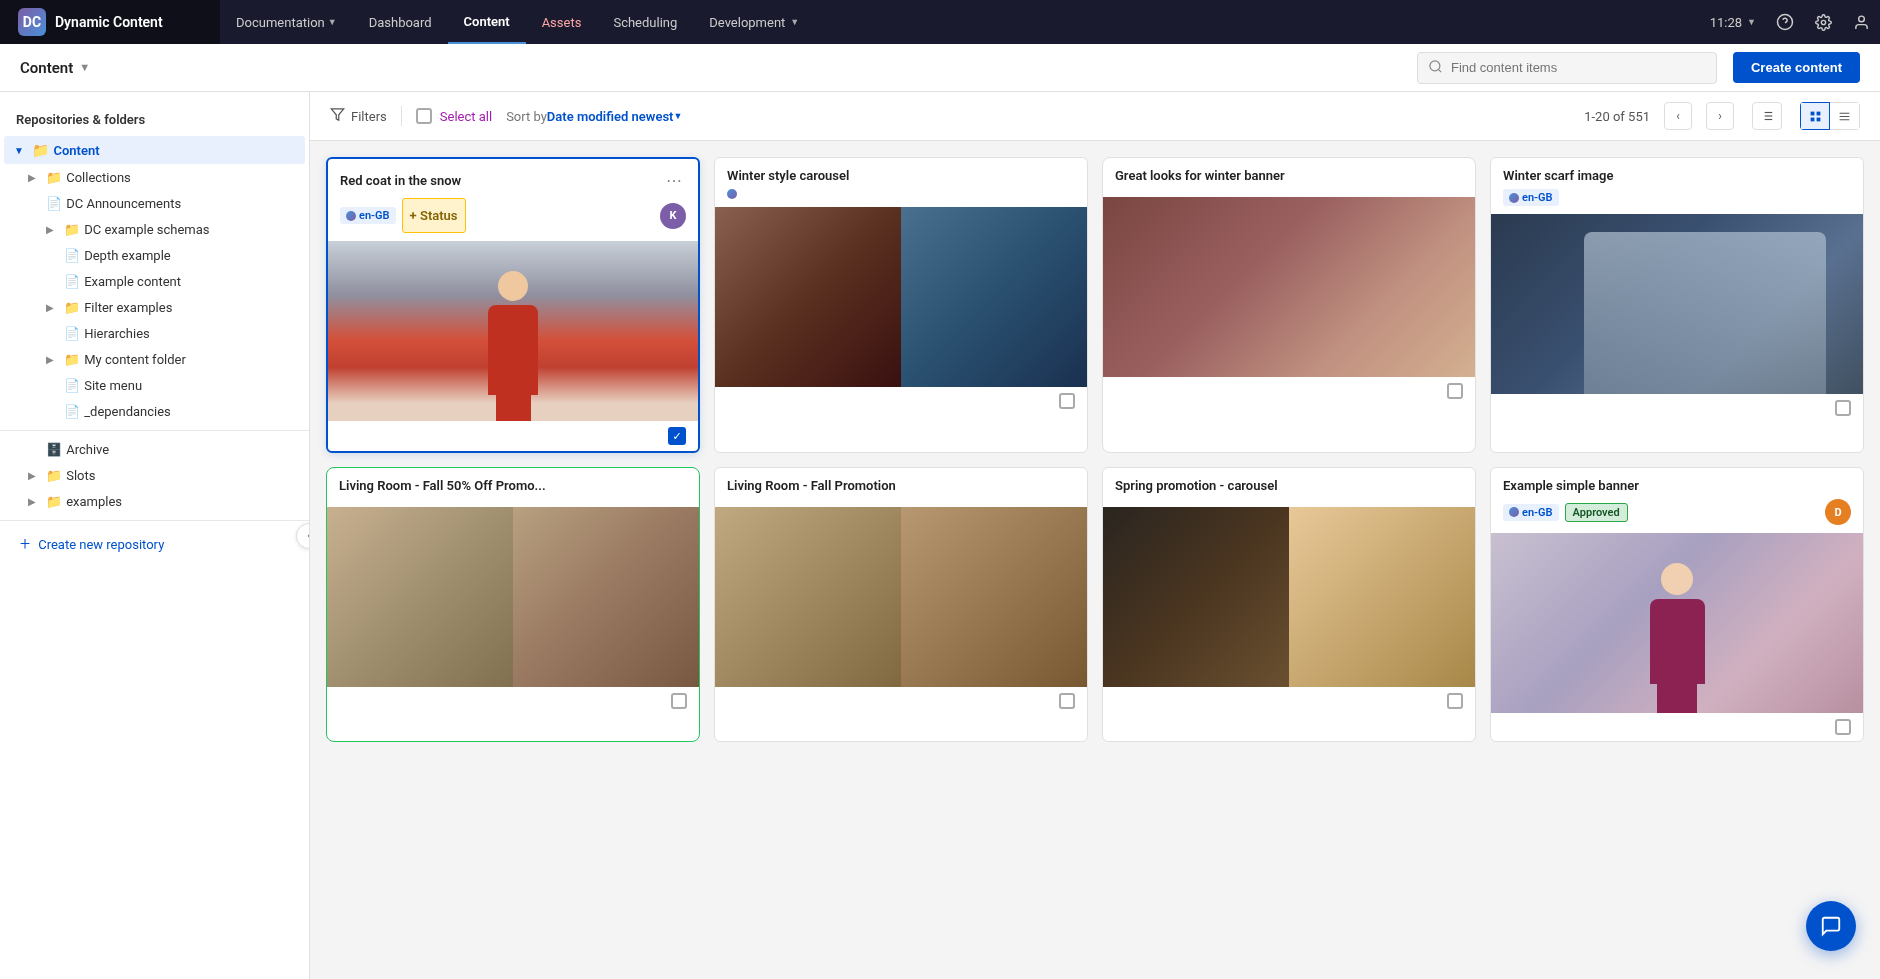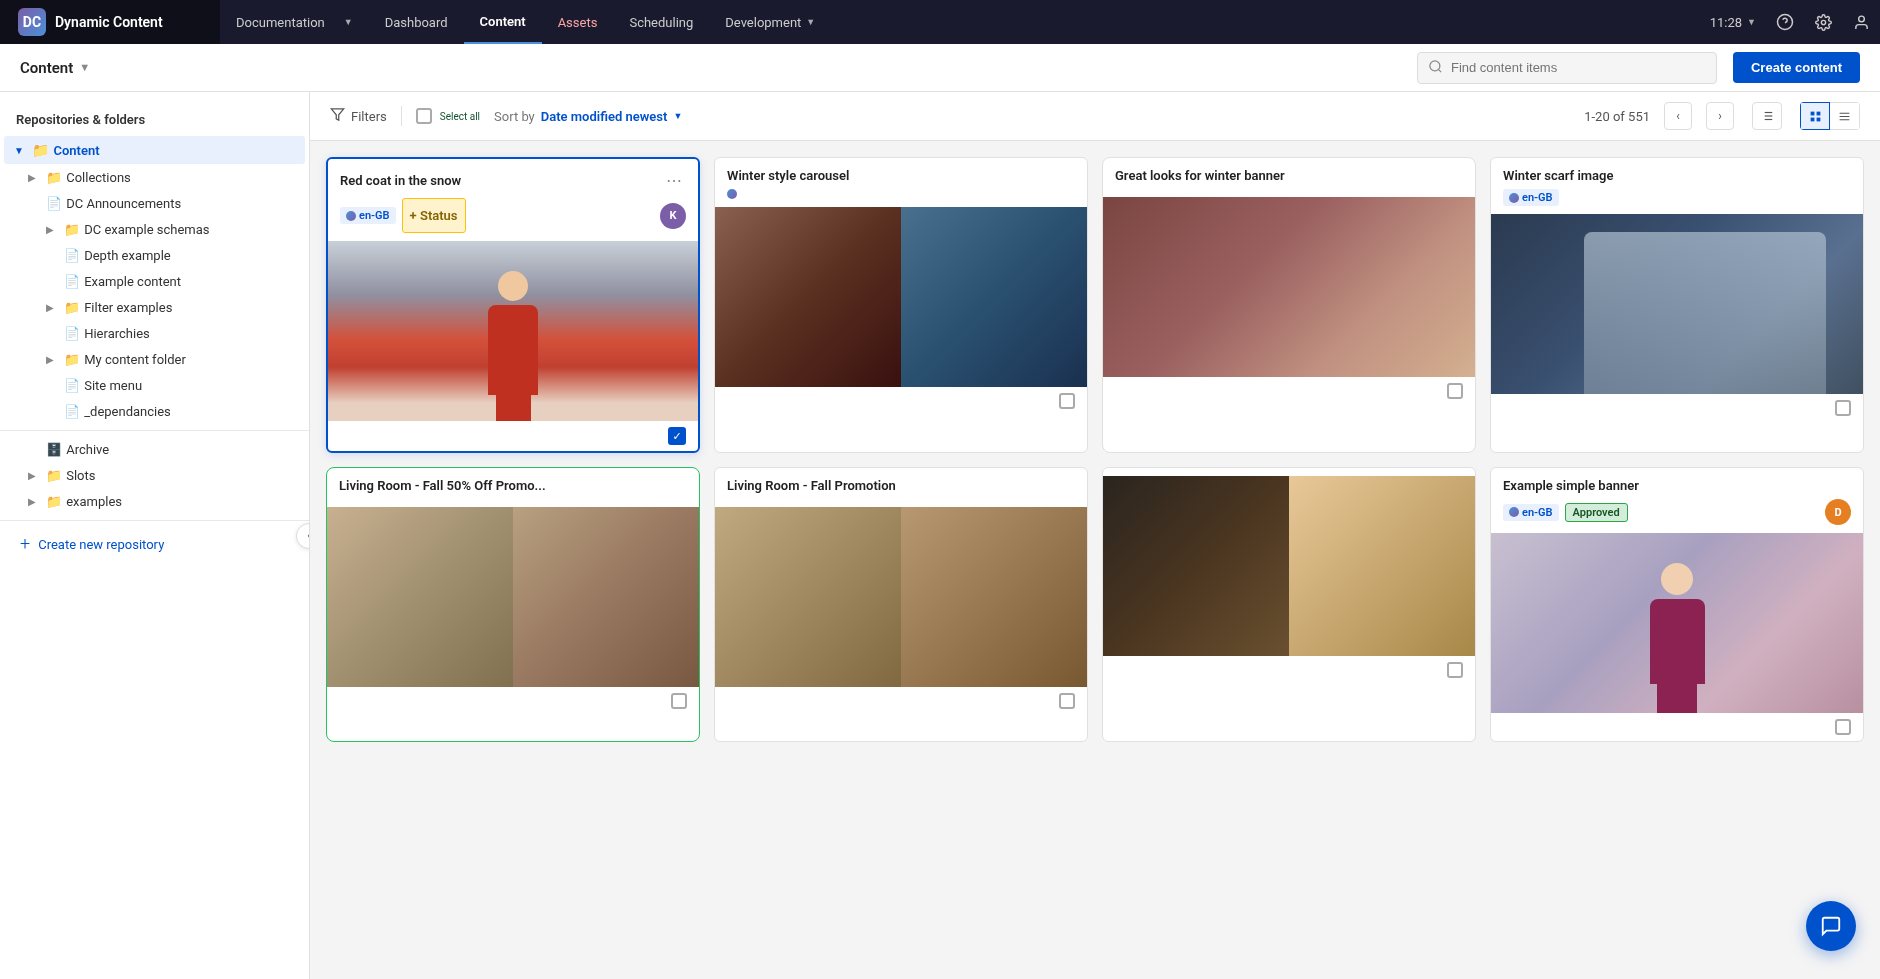--- a/index.html
+++ b/index.html
@@ -6,21 +6,21 @@
     body { font-family: -apple-system, BlinkMacSystemFont, 'Segoe UI', Roboto, sans-serif; background: #f4f4f4; color: #222; font-size: 13px; overflow: hidden; height: 979px; width: 1880px; }
   </style>
 </head>
 <body>
 
 <nav style="display:flex;align-items:center;background:#1a1a2e;height:44px;color:#fff;">
   <div style="display:flex;align-items:center;gap:9px;padding:0 18px;height:100%;background:#0f0f1a;min-width:220px;cursor:pointer;">
     <div style="width:28px;height:28px;background:linear-gradient(135deg,#7b5ea7,#4a90d9);border-radius:6px;display:flex;align-items:center;justify-content:center;color:#fff;font-weight:bold;font-size:14px;">DC</div>
     <span style="font-size:14px;font-weight:600;color:#fff;">Dynamic Content</span>
   </div>
-  <div style="padding:0 16px;height:100%;display:flex;align-items:center;font-size:13px;color:#ccc;cursor:pointer;gap:19px;">
+  <div style="padding:0 16px;height:100%;display:flex;align-items:center;font-size:13px;color:#ccc;cursor:pointer;gap:3px;">
     <span>Documentation</span>
     <span style="font-size:9px;color:#aaa;">▼</span>
   </div>
   <div style="padding:0 16px;height:100%;display:flex;align-items:center;font-size:13px;color:#ccc;cursor:pointer;">
     <span>Dashboard</span>
   </div>
   <div style="padding:0 16px;height:100%;display:flex;align-items:center;font-size:13px;color:#fff;cursor:pointer;border-bottom:2px solid #4a90d9;font-weight:600;">
     <span>Content</span>
   </div>
   <div style="padding:0 16px;height:100%;display:flex;align-items:center;font-size:13px;color:#fca5a5;cursor:pointer;">
@@ -186,23 +186,23 @@
         <span>
           <svg width="15" height="15" viewBox="0 0 24 24" fill="none" stroke="currentColor" stroke-width="2">
               <polygon points="22 3 2 3 10 12.46 10 19 14 21 14 12.46 22 3"></polygon>
             </svg>
         </span>
         <span>Filters</span>
       </div>
       <div style="width:1px;height:20px;background:#e0e0e0;"></div>
       <div style="display:flex;align-items:center;gap:8px;cursor:pointer;">
         <div style="width:16px;height:16px;border:2px solid #aaa;border-radius:3px;"></div>
-        <span style="font-size:10px;color:#14532d;">Select all</span>
-      </div>
-      <div style="display:flex;align-items:center;gap:6px;font-size:13px;cursor:pointer;">
+        <span style="font-size:13px;color:#a21caf;">Select all</span>
+      </div>
+      <div style="display:flex;align-items:center;font-size:13px;cursor:pointer;">
         <span style="color:#777;">Sort by</span>
         <span style="font-weight:600;color:#0052cc;">Date modified newest</span>
         <span style="font-size:9px;color:#0052cc;">▼</span>
       </div>
       <div style="flex:1;"></div>
       <div style="font-size:13px;color:#555;">1-20 of 551</div>
       <div style="width:28px;height:28px;border:1px solid #ddd;border-radius:4px;background:#fff;display:flex;align-items:center;justify-content:center;cursor:pointer;font-size:12px;color:#555;">‹</div>
       <div style="width:28px;height:28px;border:1px solid #ddd;border-radius:4px;background:#fff;display:flex;align-items:center;justify-content:center;cursor:pointer;font-size:12px;color:#555;">›</div>
       <div style="width:30px;height:28px;border:1px solid #ddd;background:#fff;display:flex;align-items:center;justify-content:center;cursor:pointer;font-size:13px;color:#555;border-radius:4px;margin-left:4px;">
         <svg width="14" height="14" viewBox="0 0 24 24" fill="none" stroke="currentColor" stroke-width="2">
@@ -333,20 +333,24 @@
         <div style="width:100%;height:180px;display:grid;grid-template-columns:1fr 1fr;">
           <div style="background:linear-gradient(135deg,#c0a880 0%,#a08860 50%,#806840 100%);"></div>
           <div style="background:linear-gradient(135deg,#b89870 0%,#987850 50%,#785830 100%);"></div>
         </div>
         <div style="display:flex;align-items:center;padding:6px 12px;">
           <div style="width:16px;height:16px;border:2px solid #aaa;border-radius:3px;margin-left:auto;"></div>
         </div>
       </div>
 
       <div style="background:#fff;border-radius:6px;border:1px solid #e0e0e0;overflow:hidden;cursor:pointer;">
+        <div style="display:flex;align-items:center;justify-content:space-between;padding:10px 12px 6px 12px;">
+          <span style="font-size:13px;font-weight:600;color:#222;">Spring promotion - carousel</span>
+          <span style="color:#888;font-size:16px;cursor:pointer;padding:2px 4px;"></span>
+        </div>
         <div style="display:flex;align-items:center;gap:6px;padding:0 12px 8px 12px;"></div>
         <div style="width:100%;height:180px;display:grid;grid-template-columns:1fr 1fr;">
           <div style="background:linear-gradient(135deg,#2a2520 0%,#4a3520 50%,#6a5030 100%);"></div>
           <div style="background:linear-gradient(135deg,#e8c898 0%,#c8a870 50%,#a88848 100%);"></div>
         </div>
         <div style="display:flex;align-items:center;padding:6px 12px;">
           <div style="width:16px;height:16px;border:2px solid #aaa;border-radius:3px;margin-left:auto;"></div>
         </div>
       </div>
 

